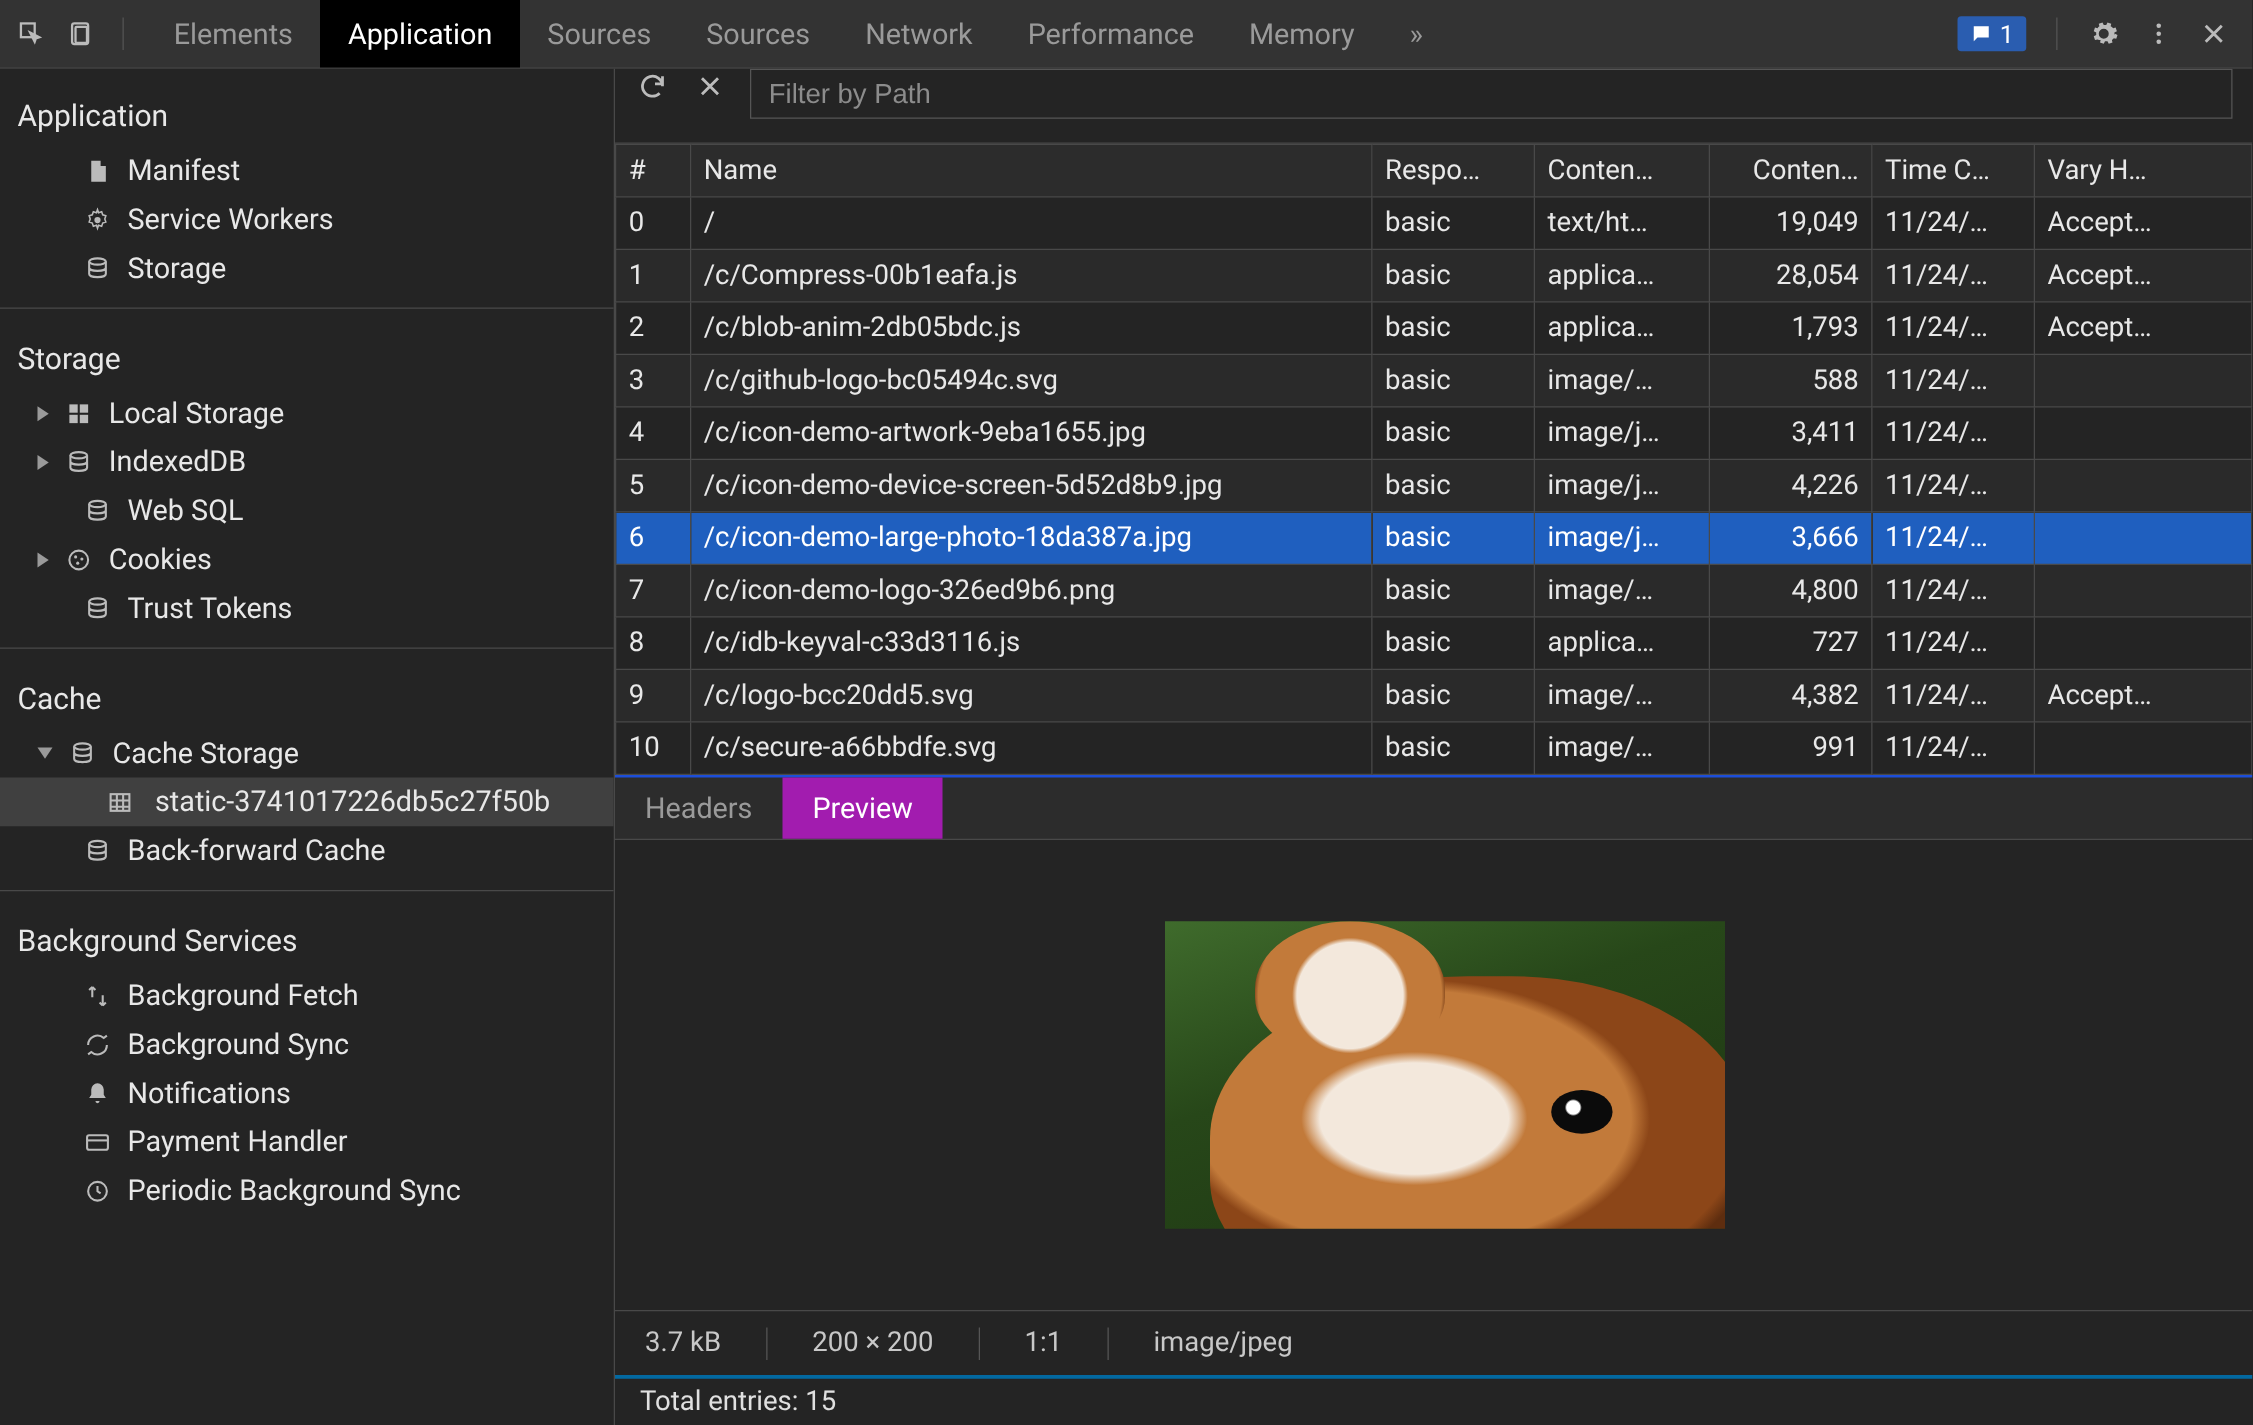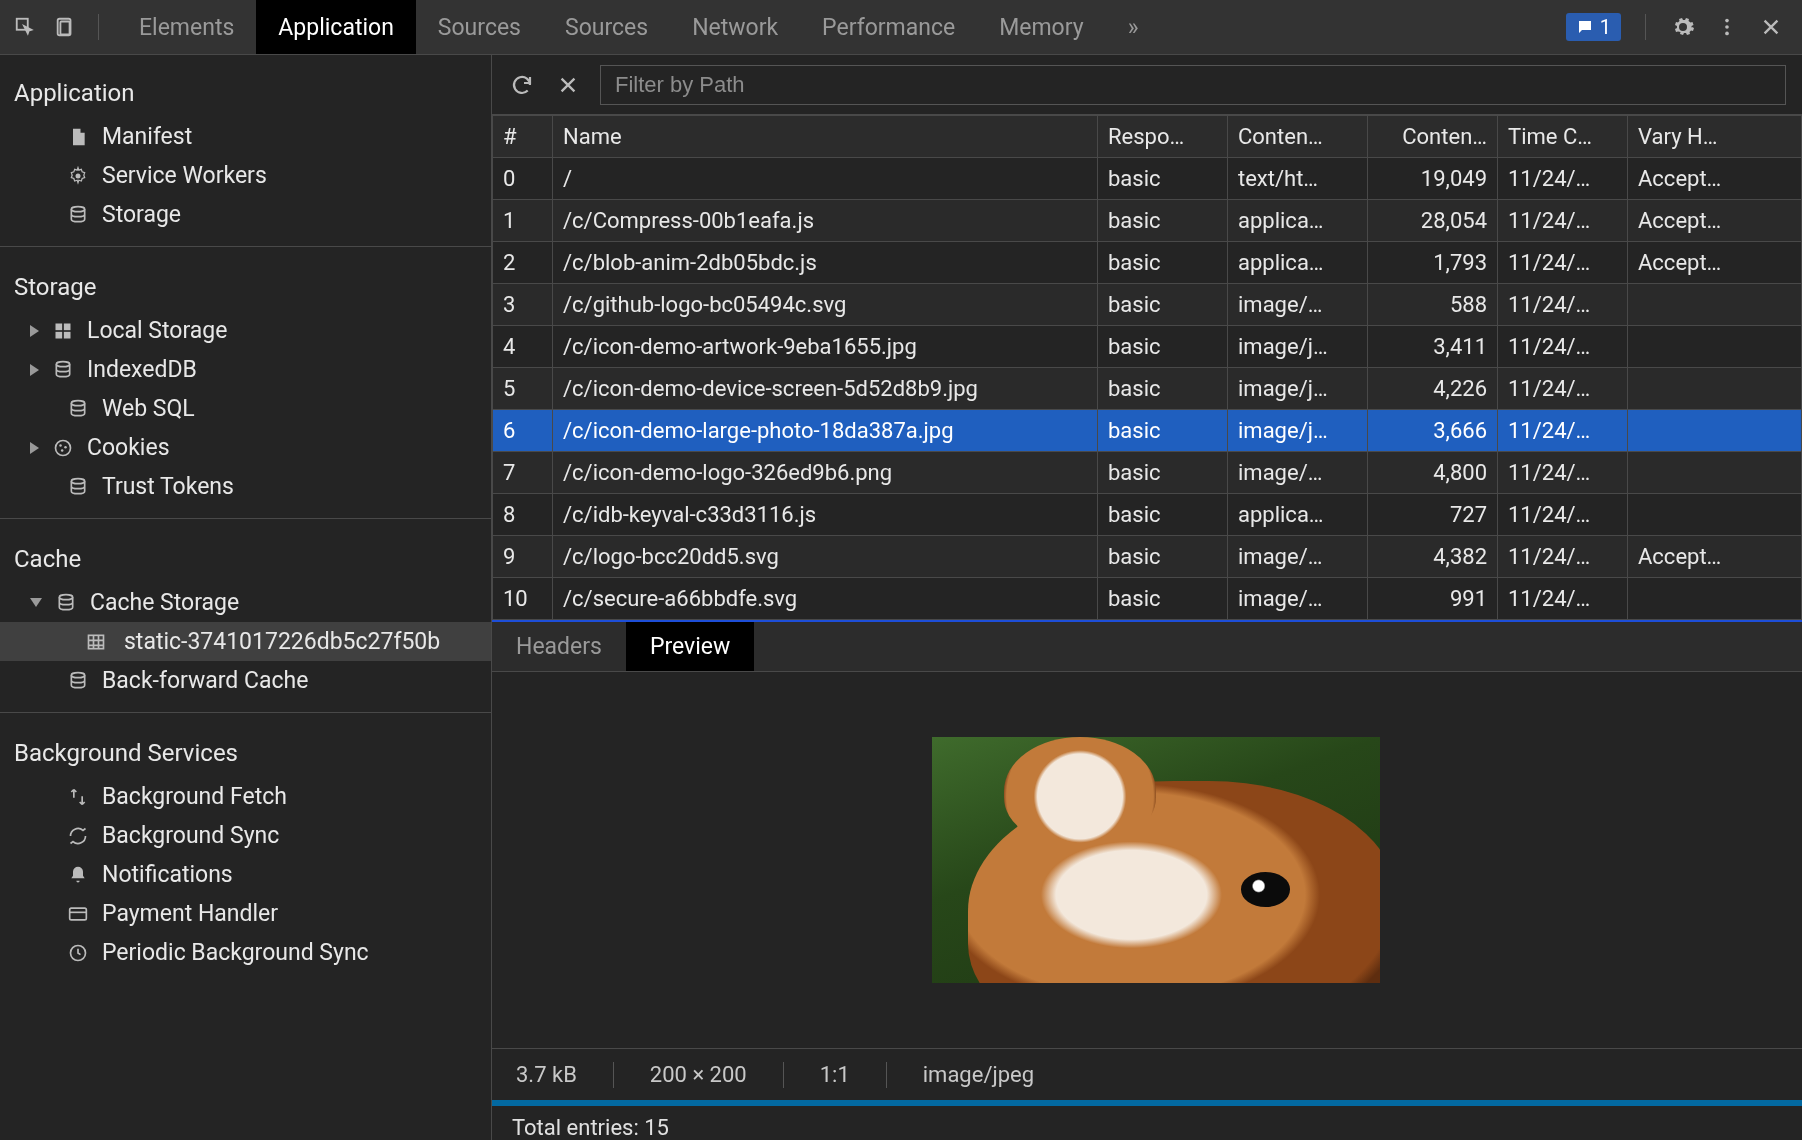--- a/index.html
+++ b/index.html
@@ -73,21 +73,21 @@
   border-color: transparent transparent transparent #9a9a9a;
   display:inline-block;
 }
 .expand-tri.open {
   border-width:9px 6px 0 6px;
   border-color:#9a9a9a transparent transparent transparent;
 }
 .side-icon { width:24px; height:24px; display:flex; align-items:center; justify-content:center; flex-shrink:0; color:#bbb; }
 .content { flex:1; display:flex; flex-direction:column; }
 .toolbar {
-  display:flex; align-items:center;
+  display:flex; align-items:flex-start;
   height:60px;
   gap:18px;
   padding:0 16px;
   border-bottom:1px solid #494949;
   background:#242424;
 }
 .tool-btn { width:28px; height:28px; display:flex; align-items:center; justify-content:center; cursor:pointer; color:#bbb; }
 .filter-input {
   flex:1; height:40px;
   background:#242424;
@@ -120,21 +120,21 @@
 .col-cl { width:130px; text-align:right; }
 td.num { text-align:right; }
 .col-tc { width:130px; }
 .col-vh { width:auto; }
 .subtabs {
   display:flex; border-top:2px solid #1d4ed8; border-bottom:1px solid #494949;
   background:#2c2c2c;
   height:52px;
 }
 .subtab { padding:0 24px; display:flex; align-items:center; color:#9a9a9a; font-size:23px; cursor:pointer; }
-.subtab.active { background:#000000; color:#fff; }
+.subtab.active { background:#a21caf; color:#fff; }
 .preview {
   flex:1; background:#242424;
   display:flex; flex-direction:column;
 }
 .preview-body { flex:1; display:flex; align-items:center; padding-left:440px; }
 .preview-img {
   width:448px; height:246px;
   background:linear-gradient(160deg,#3f6b2c 0%,#274719 40%,#1d3512 100%);
   position:relative; overflow:hidden;
 }
@@ -158,24 +158,24 @@
   height:52px;
   padding:0 24px;
   gap:36px;
   color:#c8c8c8;
   font-size:22px;
   border-top:1px solid #494949;
 }
 .preview-footer .sep { width:1px; height:26px; background:#555; }
 .footer-bar {
   height:40px;
-  display:flex; align-items:flex-end;
+  display:flex; align-items:center;
   padding:0 20px;
   color:#e0e0e0;
-  border-top:6px solid #0369a1;
+  border-top:3px solid #0369a1;
   font-size:22px;
 }
 </style>
 </head>
 <body>
 
 <div class="topbar">
   <div class="topbar-left">
     <span class="topbar-icon">
       <svg width="22" height="22" viewBox="0 0 24 24" fill="none" stroke="currentColor" stroke-width="2">

